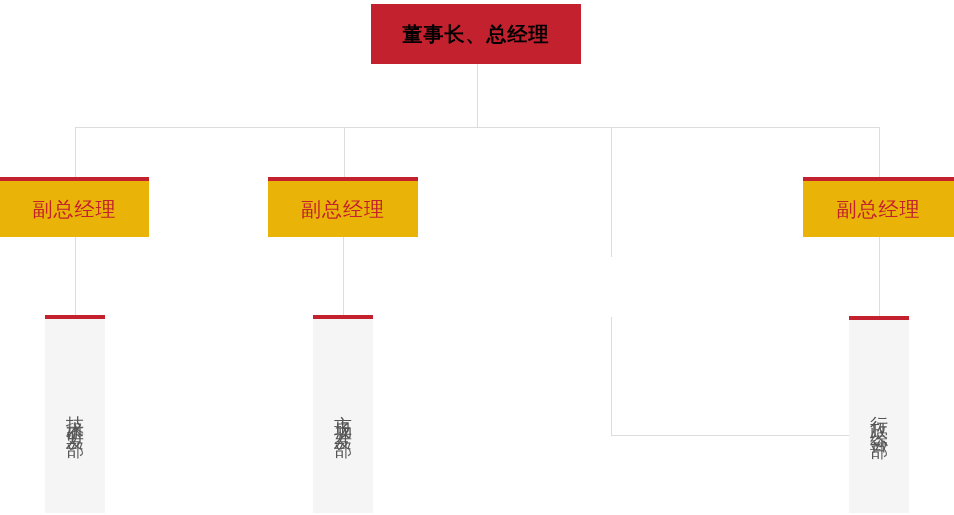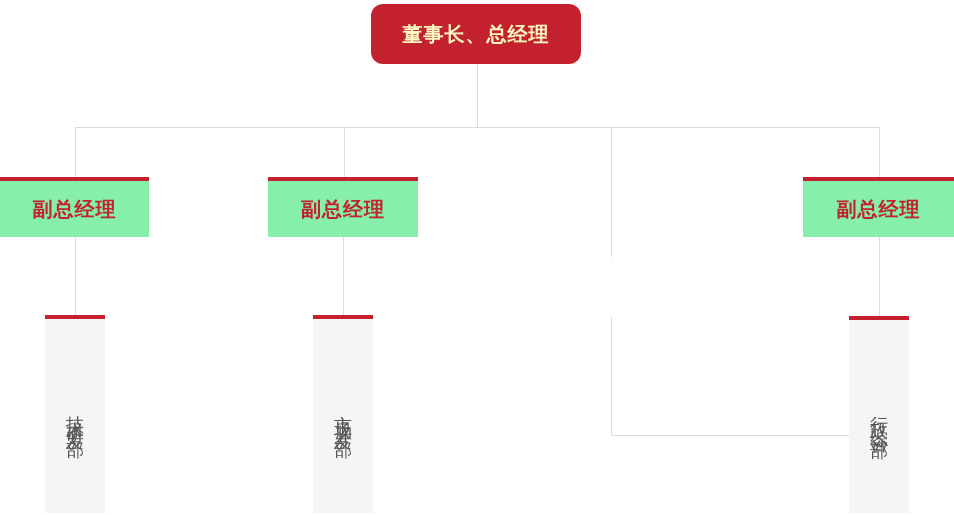--- a/index.html
+++ b/index.html
@@ -21,31 +21,30 @@
   }
   .node {
     position: absolute;
     display: flex;
     align-items: center;
     justify-content: center;
     box-sizing: border-box;
   }
   .node-root {
     background: #c2212d;
-    color: #fef9c3;
+    color: #000000;
     font-weight: bold;
     font-size: 20px;
     letter-spacing: 1px;
-    border-radius: 12px;
   }
   .node-l2 {
-    background: #86efac;
+    background: #eab308;
     border-top: 4px solid #c2212d;
     color: #c2212d;
-    font-weight: bold;
+    font-weight: normal;
     font-size: 20px;
     letter-spacing: 1px;
   }
   .node-dept {
     background: #f5f5f5;
     border-top: 4px solid #c2212d;
     color: #555555;
     font-size: 18px;
   }
   .vtext {

